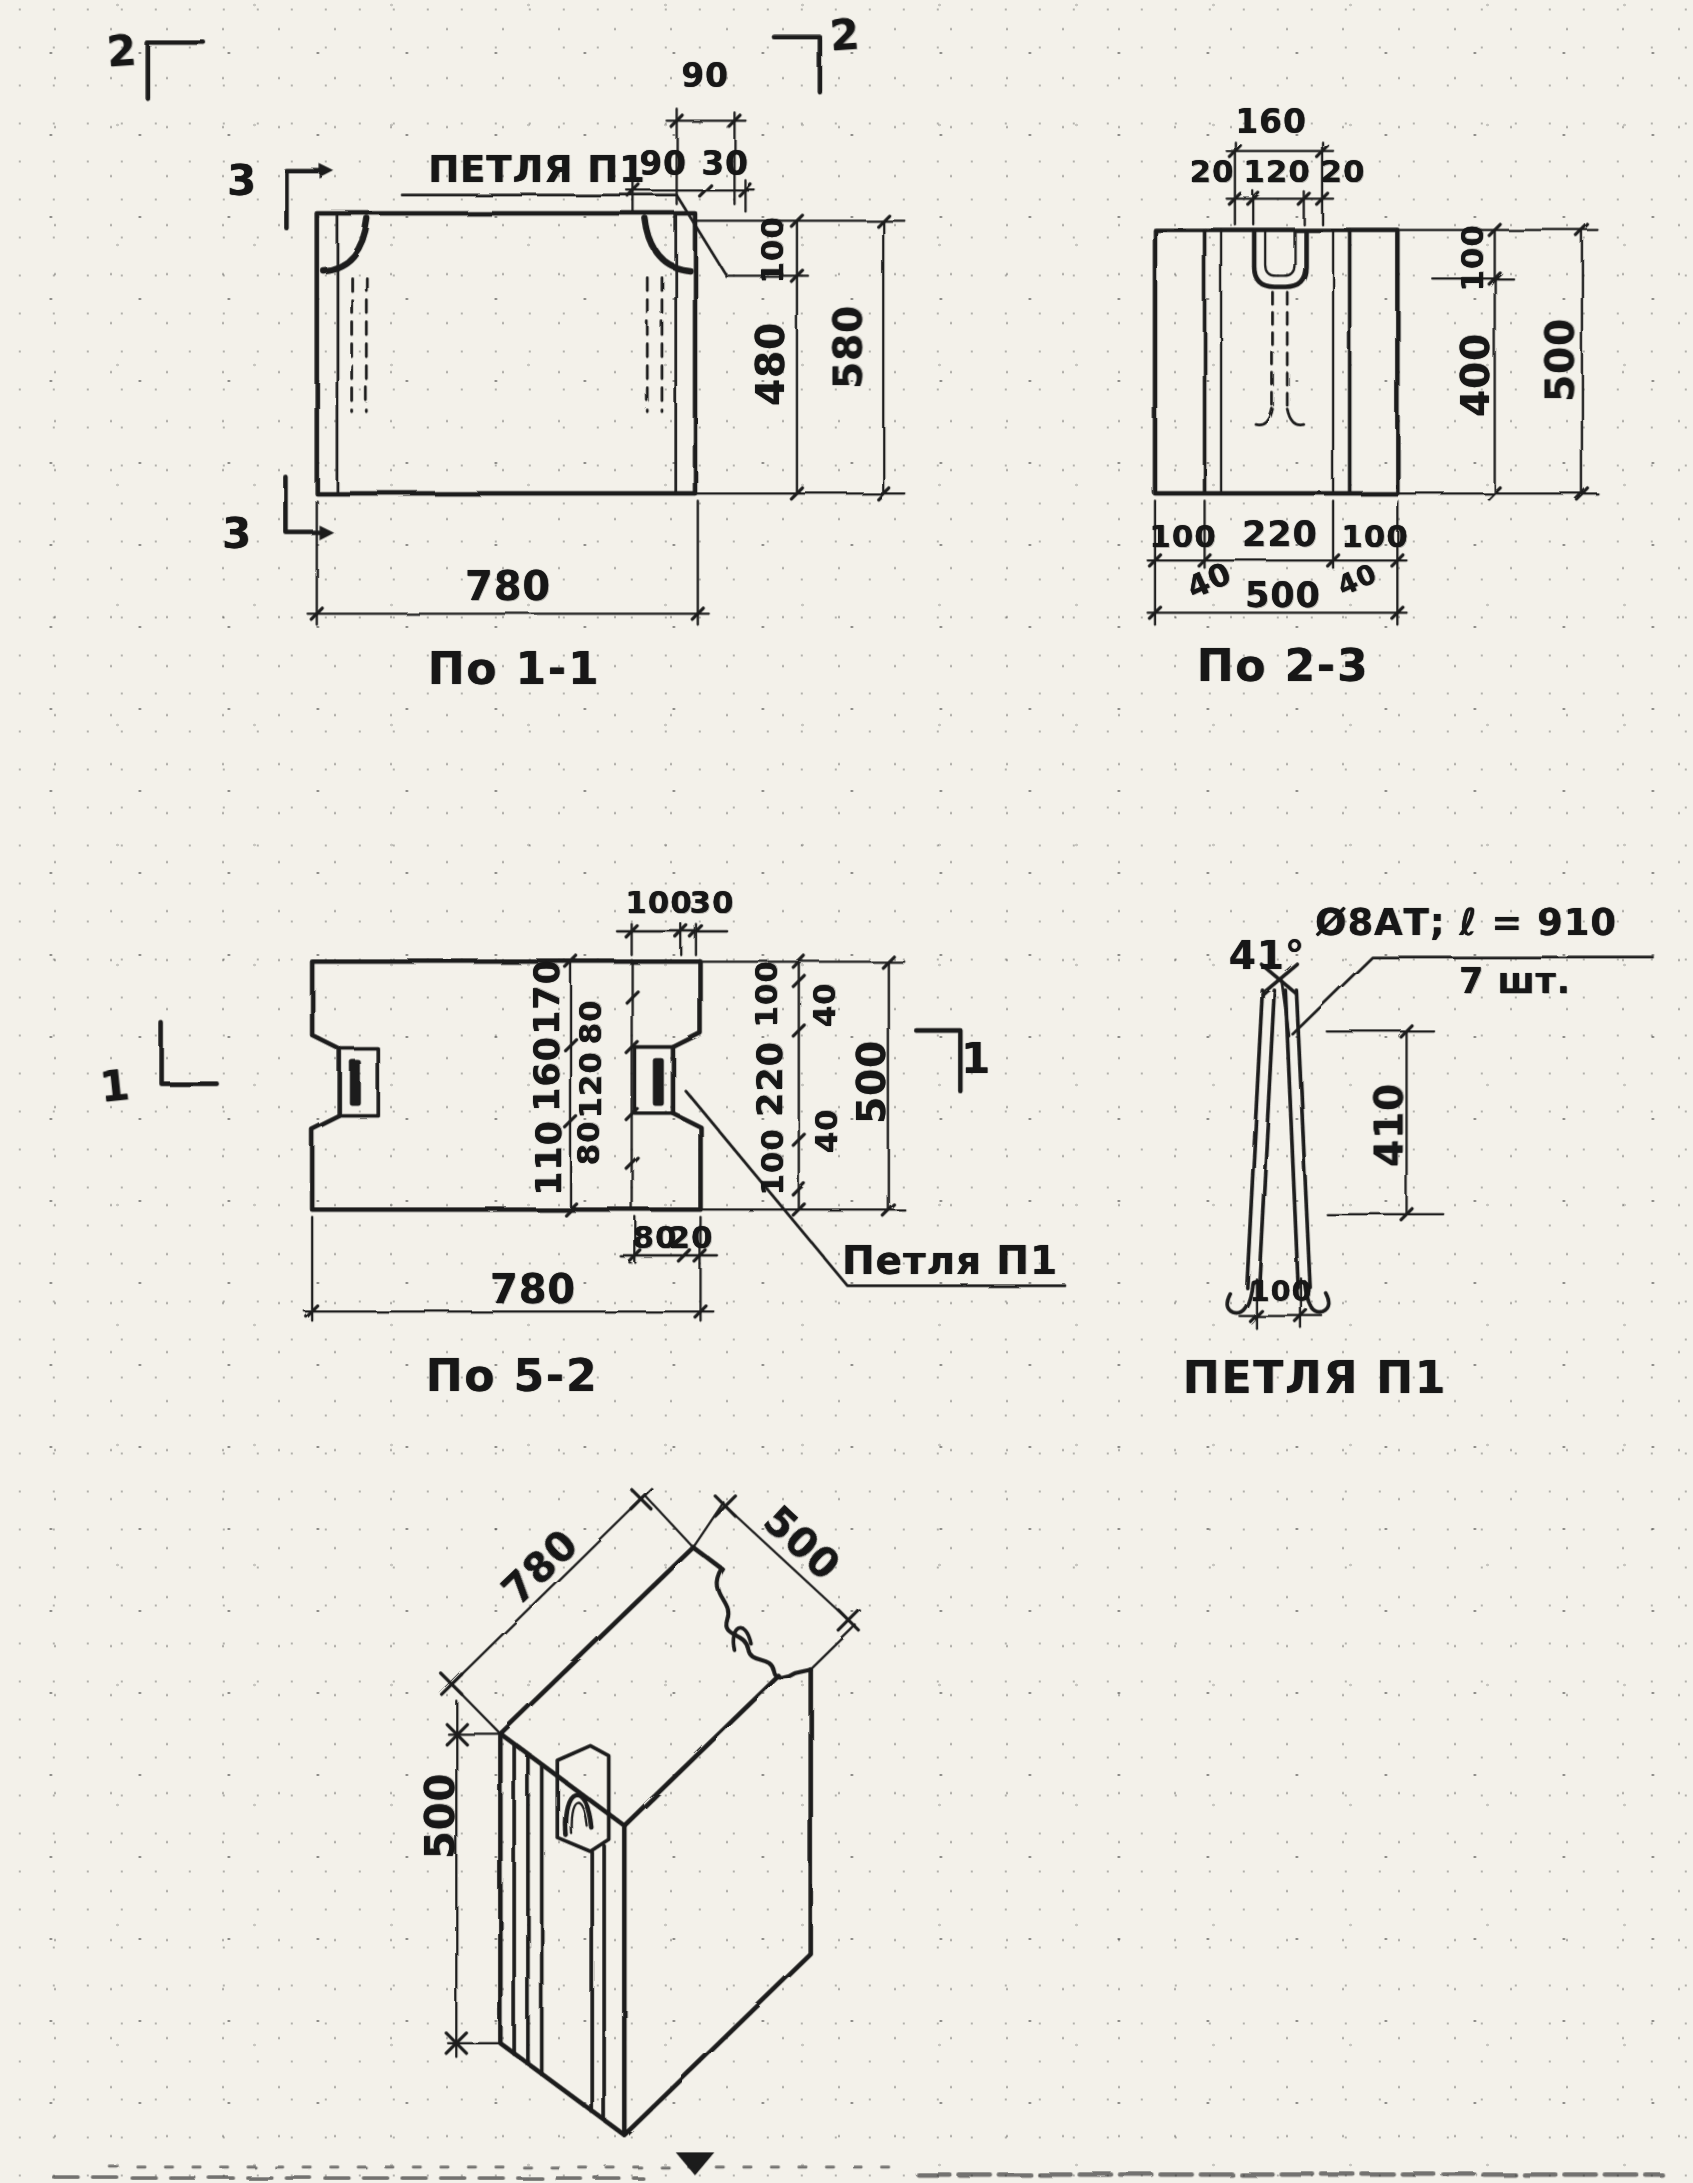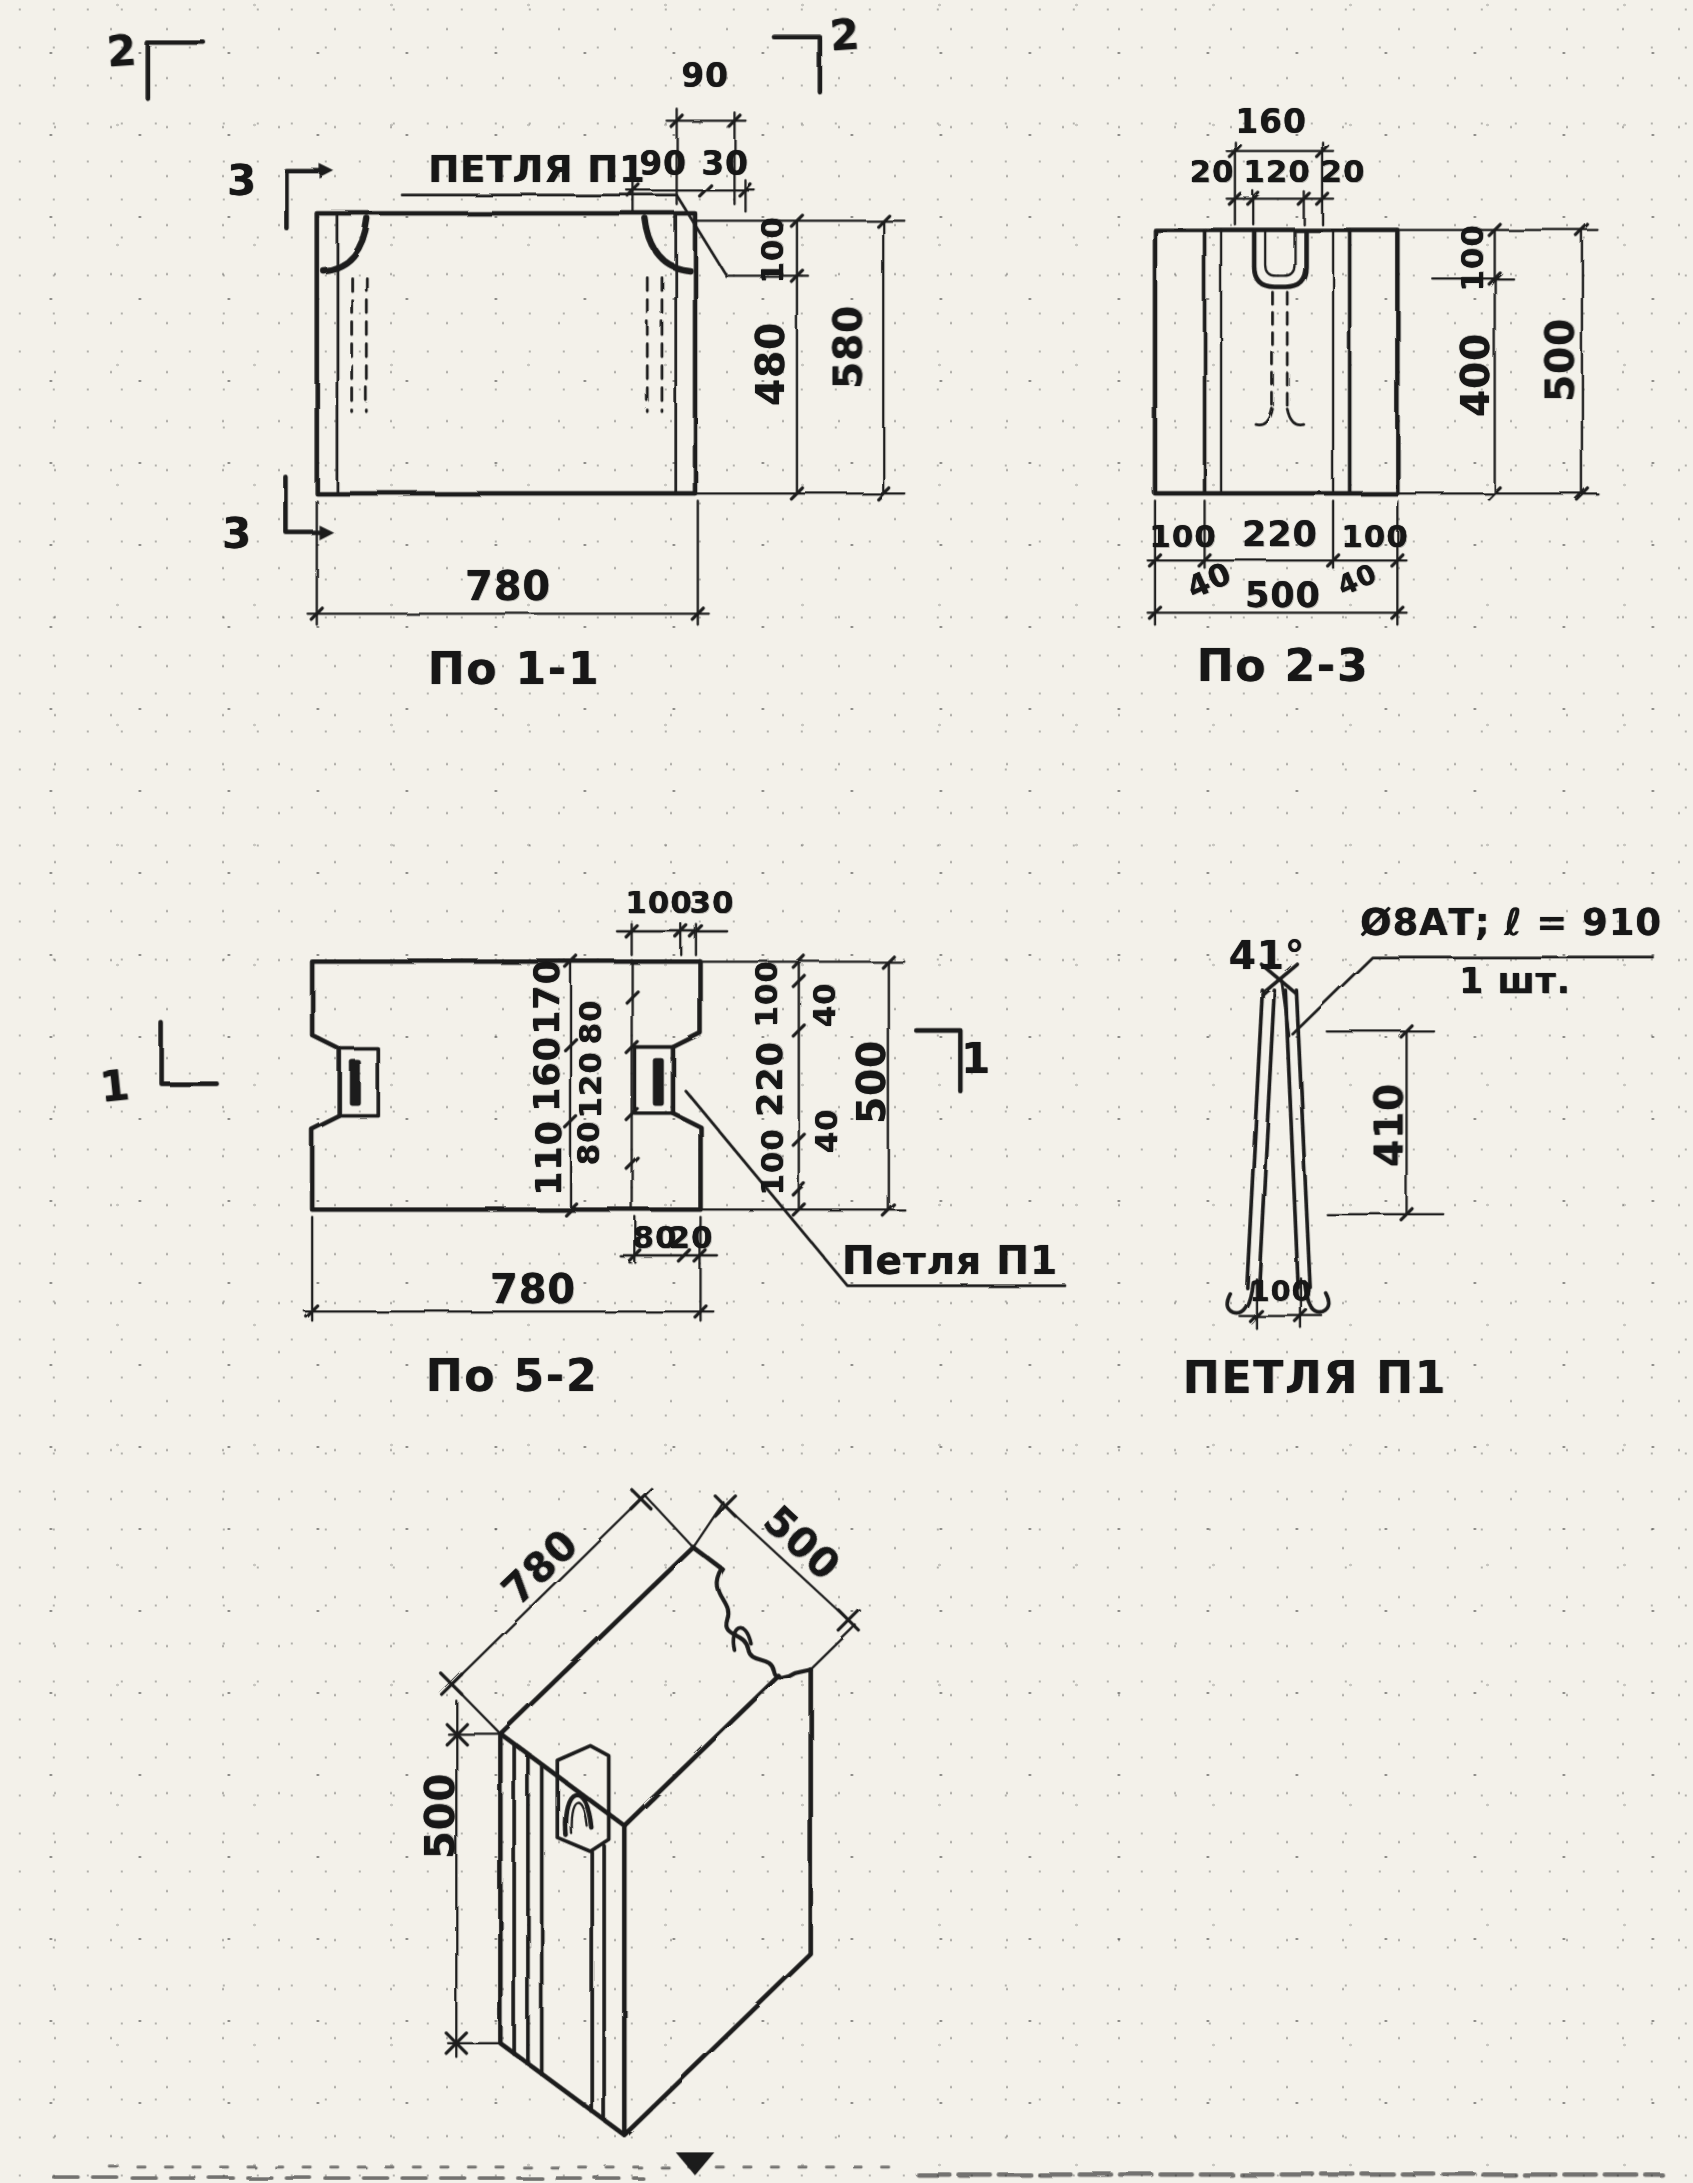--- a/index.html
+++ b/index.html
@@ -204,22 +204,22 @@
 <div class="lbl" style="left:871px;top:1082px;font-size:39px;transform:translate(-50%,-50%) rotate(-90deg);">500</div>
 <div class="lbl" style="left:655px;top:1237px;font-size:31px;transform:translate(-50%,-50%);">80</div>
 <div class="lbl" style="left:691px;top:1237px;font-size:31px;transform:translate(-50%,-50%);">20</div>
 <div class="lbl" style="left:533px;top:1289px;font-size:40px;transform:translate(-50%,-50%);">780</div>
 <div class="lbl t" style="left:512px;top:1375px;transform:translate(-50%,-50%);">По 5-2</div>
 <div class="lbl" style="left:950px;top:1260px;font-size:39px;transform:translate(-50%,-50%);">Петля П1</div>
 <div class="lbl" style="left:115px;top:1086px;font-size:42px;transform:translate(-50%,-50%) rotate(-6deg);">1</div>
 <div class="lbl" style="left:976px;top:1058px;font-size:42px;transform:translate(-50%,-50%);">1</div>
 
 <div class="lbl" style="left:1267px;top:955px;font-size:39px;transform:translate(-50%,-50%);">41°</div>
-<div class="lbl" style="left:1511px;top:922px;font-size:37px;transform:translate(-50%,-50%);">Ø8АТ; ℓ = 910</div>
-<div class="lbl" style="left:1515px;top:981px;font-size:35px;transform:translate(-50%,-50%);">1 шт.</div>
+<div class="lbl" style="left:1466px;top:922px;font-size:37px;transform:translate(-50%,-50%);">Ø8АТ; ℓ = 910</div>
+<div class="lbl" style="left:1515px;top:981px;font-size:35px;transform:translate(-50%,-50%);">7 шт.</div>
 <div class="lbl" style="left:1389px;top:1125px;font-size:39px;transform:translate(-50%,-50%) rotate(-90deg);">410</div>
 <div class="lbl" style="left:1281px;top:1291px;font-size:29px;transform:translate(-50%,-50%);">100</div>
 <div class="lbl t" style="left:1315px;top:1377px;transform:translate(-50%,-50%);">ПЕТЛЯ П1</div>
 
 <div class="lbl" style="left:540px;top:1567px;font-size:40px;transform:translate(-50%,-50%) rotate(-44deg);">780</div>
 <div class="lbl" style="left:802px;top:1543px;font-size:40px;transform:translate(-50%,-50%) rotate(43deg);">500</div>
 <div class="lbl" style="left:440px;top:1816px;font-size:40px;transform:translate(-50%,-50%) rotate(-90deg);">500</div>
 
 </div>
 

